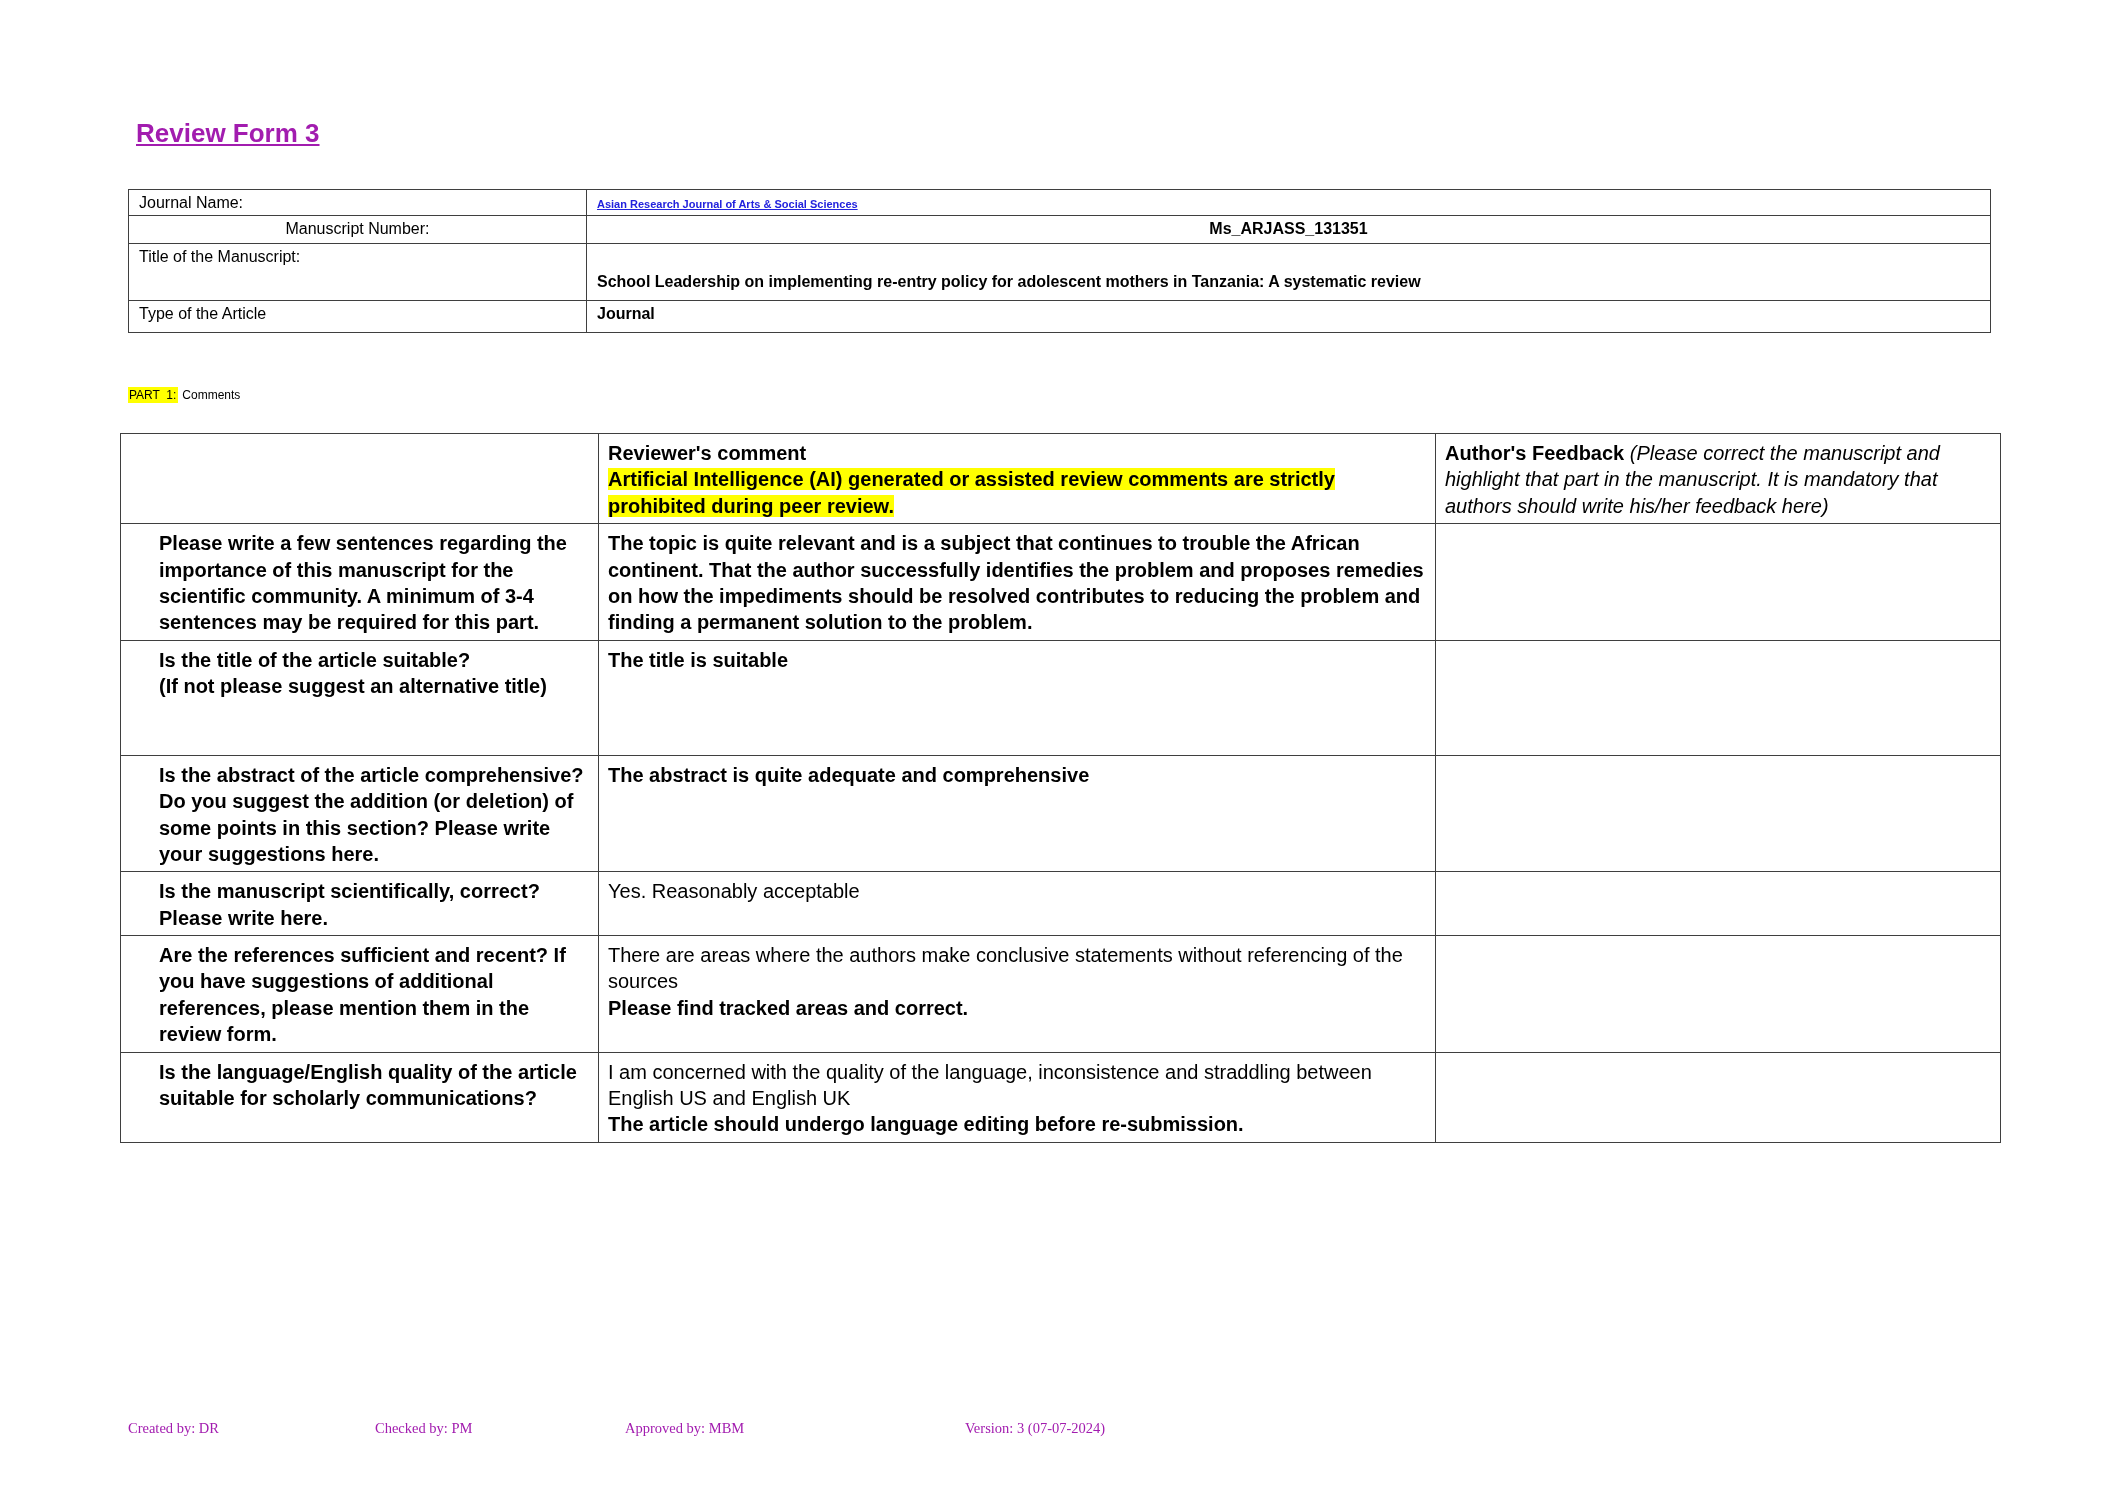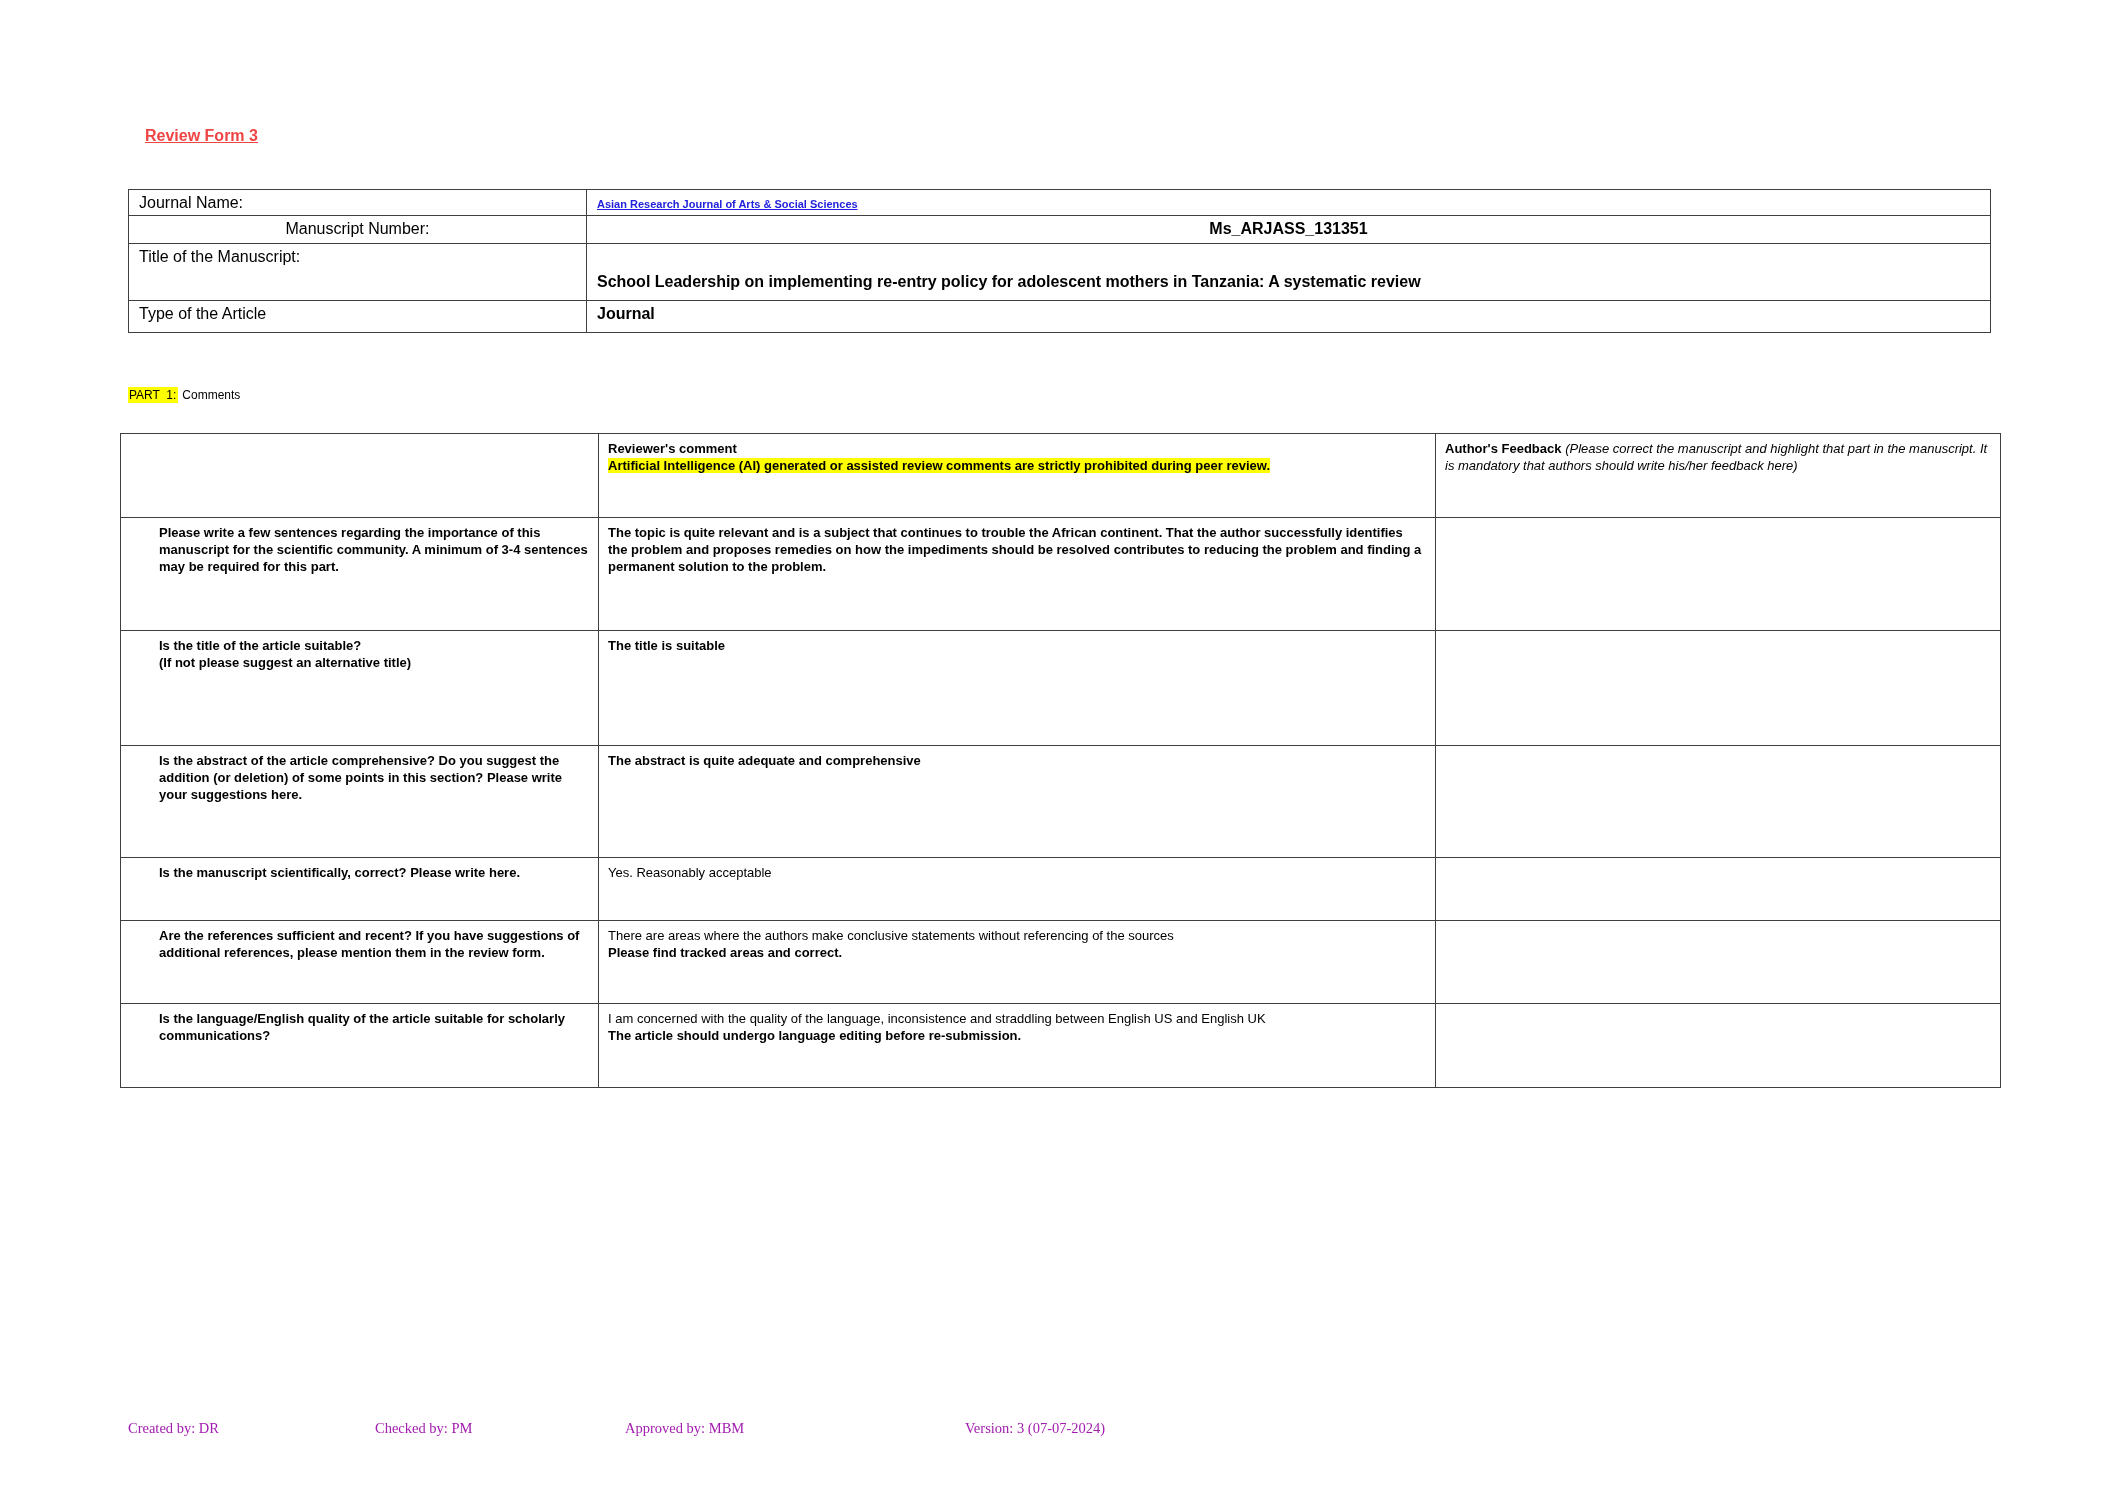--- a/index.html
+++ b/index.html
@@ -3,23 +3,23 @@
 <meta charset="utf-8">
 <style>
   html,body { margin:0; padding:0; background:#ffffff; }
   .page {
     position:relative; width:2117px; height:1497px; background:#ffffff;
     font-family:"Liberation Sans", sans-serif; color:#000;
     overflow:hidden;
   }
   .doc-heading {
     position:absolute; left:128px; top:110px;
-    font-size:16px; font-weight:bold;
-    color:#ef4444; text-decoration:underline;
-    margin:17px;
+    font-size:26px; font-weight:bold;
+    color:#a21caf; text-decoration:underline;
+    margin:8px;
   }
   
   .info-table {
     position:absolute; left:128px; top:189px; width:1862px;
     border-collapse:collapse; table-layout:fixed;
   }
   .info-table td {
     border:1.4px solid #3f3f3f; vertical-align:top;
     padding:3px 10px 2px 10px; font-size:16px; line-height:1.28;
   }
@@ -35,21 +35,21 @@
   }
   .part1-badge { background:#ffff00; white-space:pre-wrap; padding:1px 2px 1px 1px; }
   .part1-title { margin-left:4px; }
   
   .review-table {
     position:absolute; left:120px; top:433px; width:1880px;
     border-collapse:collapse; table-layout:fixed;
   }
   .review-table td {
     border:1.4px solid #3f3f3f; vertical-align:top;
-    padding:6px 10px 4px 9px; font-size:13px; line-height:1.32;
+    padding:6px 10px 4px 9px; font-size:20px; line-height:1.32;
   }
   .qcell { padding-left:38px !important; font-weight:bold; }
   .optcell { font-weight:normal; }
   .opt-underline { font-weight:bold; text-decoration:underline; }
   .bold { font-weight:bold; }
   .reg { font-weight:normal; }
   .italic { font-style:italic; font-weight:normal; }
   .hl { background:#ffff00; }
   .gap-top { margin-top:30px; }
   .hh84 { height:84px; } .hh113 { height:113px; } .hh115 { height:115px; }

